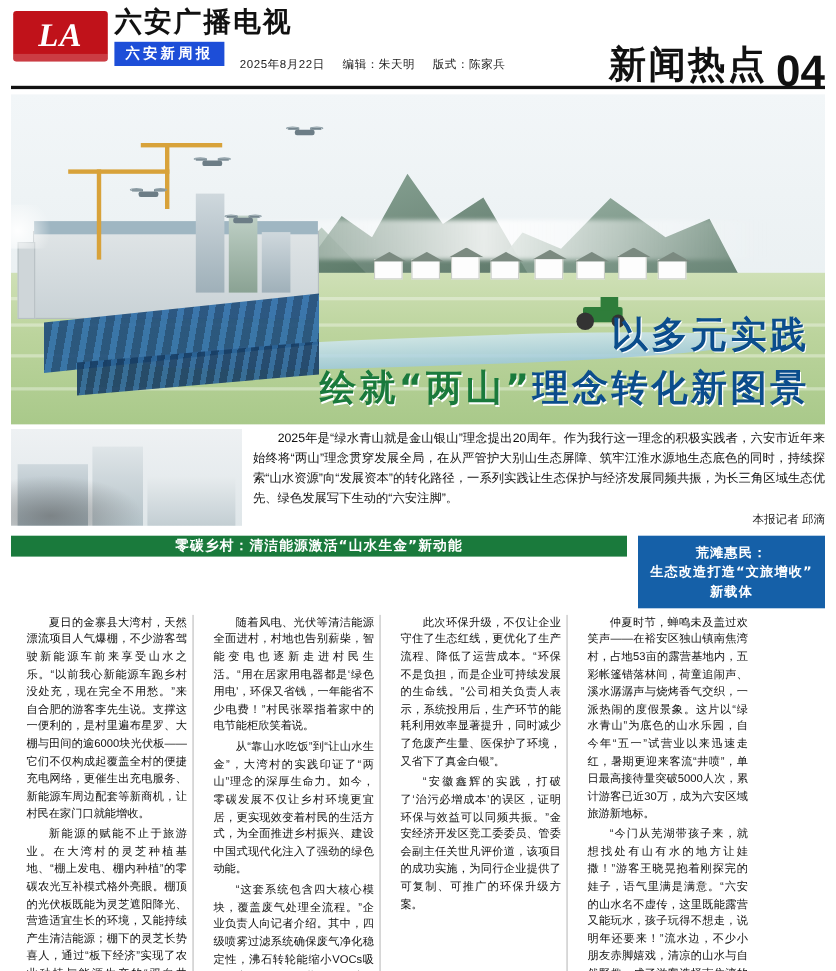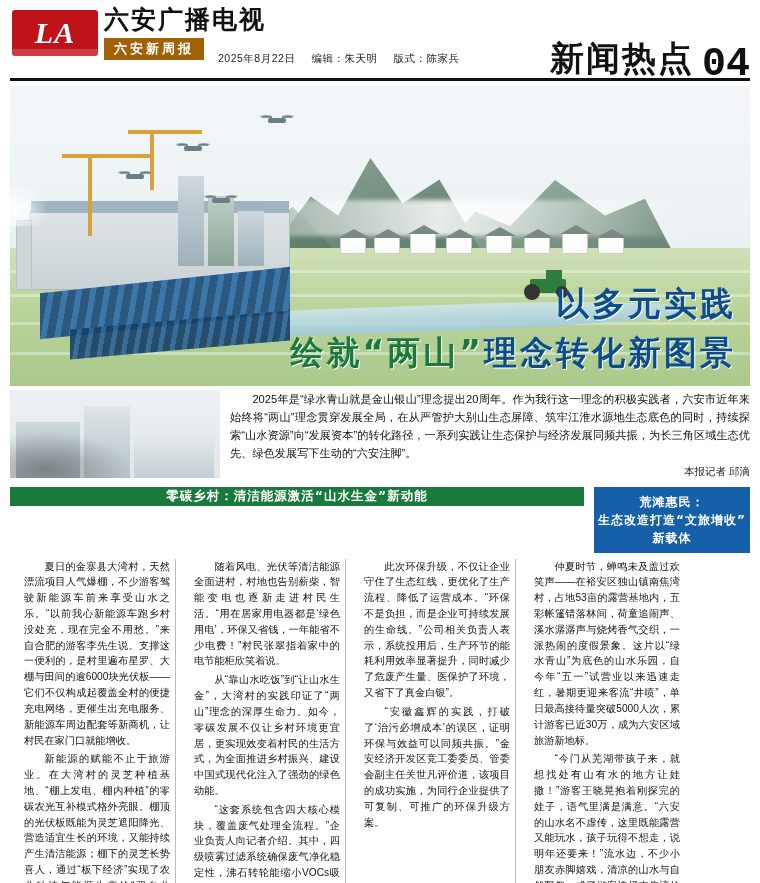--- a/index.html
+++ b/index.html
@@ -41,39 +41,39 @@
     width:100%; height:7px; background:#fff; opacity:.18;
   }
   .brand-block { display:flex; flex-direction:column; justify-content:center; }
   .brand-main {
     font-family:"DejaVu Sans", sans-serif;
     font-weight:bold; font-size:25px; letter-spacing:2px;
     color:#111; line-height:1.1;
   }
   .brand-sub-row { display:flex; align-items:center; margin-top:4px; }
   .brand-sub {
-    background:#a16207; color:#fff; font-size:13px; letter-spacing:3px;
+    background:#1d4ed8; color:#fff; font-size:13px; letter-spacing:3px;
     padding:2px 10px; font-weight:bold;
   }
 
   .mast-meta {
     position:absolute; left:218px; top:52px;
     font-size:10.5px; color:#222; letter-spacing:.5px;
     display:flex; gap:16px;
   }
   .mast-right {
     position:absolute; right:10px; top:36px;
     display:flex; align-items:flex-end; gap:8px;
   }
   .mast-right .title {
     font-family:"DejaVu Sans", sans-serif;
     font-weight:bold; font-size:34px; letter-spacing:2px; color:#111;
   }
   .mast-right .pagenum {
-    font-family:Liberation Mono, monospace;
+    font-family:Liberation Sans, sans-serif;
     font-weight:bold; font-size:40px; color:#111; line-height:.85;
   }
   .mast-rule { position:absolute; left:10px; right:10px; top:78px; height:3px; background:#111; }
 
   
   .hero {
     position:relative;
     margin:8px 10px 0 10px;
     height:300px;
     overflow:hidden;
@@ -219,21 +219,21 @@
   .col { font-size:10.2px; line-height:1.55; color:#111; text-align:justify; }
   .col p { margin:0 0 3px 14px; text-indent:2em; }
   .divider-v {
     position:absolute; top:0; bottom:0; width:1px; background:#bbb;
   }
 
   .two-up {
     margin:0 10px; display:flex; gap:10px; align-items:stretch;
   }
   .two-up .left-bar { flex:1; }
-  .two-up .right-bar { width:156px; flex:none; }
+  .two-up .right-bar { width:170px; flex:none; }
 
   .blue-box {
     background:#1560a8; color:#fff;
     text-align:center; font-weight:bold;
     font-size:12px; line-height:1.5; letter-spacing:1px;
     padding:6px 4px;
     font-family:"DejaVu Sans", sans-serif;
   }
 </style>
 </head>

